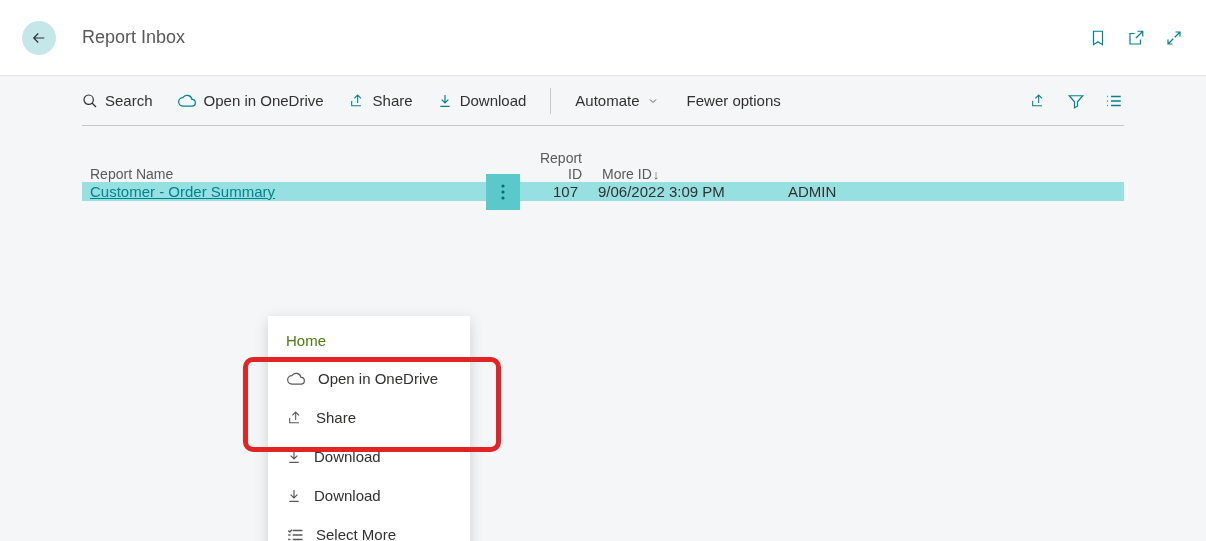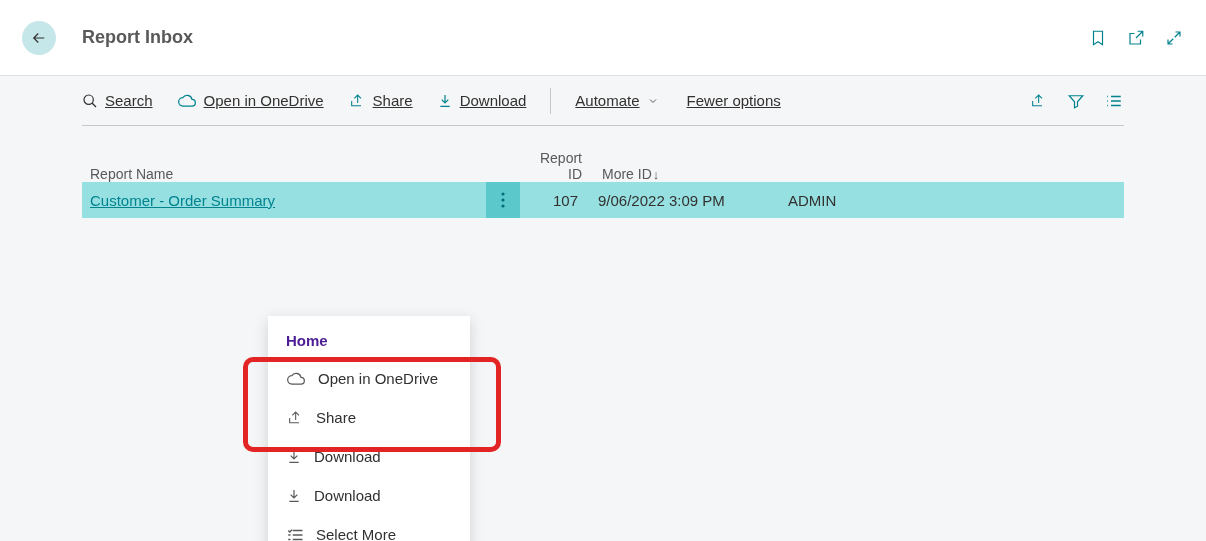--- a/index.html
+++ b/index.html
@@ -27,21 +27,21 @@
       background: #c5e7e9;
       display: flex;
       align-items: center;
       justify-content: center;
       cursor: pointer;
       margin-right: 26px;
     }
     .page-title {
       font-size: 18px;
       color: #595959;
-      font-weight: 700;
+      font-weight: 400;
       flex: 1;
     }
     .header-actions {
       display: flex;
       gap: 18px;
       align-items: center;
     }
     .icon-btn {
       width: 20px;
       height: 20px;
@@ -61,21 +61,20 @@
       height: 50px;
       border-bottom: 1px solid #c8c8c8;
     }
     .toolbar-item {
       display: flex;
       align-items: center;
       gap: 7px;
       cursor: pointer;
       color: #323130;
       font-size: 15px;
-      text-decoration: underline;
     }
     .toolbar-item svg, .toolbar-item .ticon {
       color: #00838F;
     }
     .divider {
       width: 1px;
       height: 26px;
       background: #c8c8c8;
     }
     .toolbar-right {
@@ -92,21 +91,21 @@
       color: #595959;
       padding: 0 4px;
     }
     .col-name { width: 438px; padding-left: 4px; }
     .col-id { width: 78px; text-align: right; padding-right: 20px; }
     .col-date { width: 190px; }
     .col-user { width: 140px; }
     .table-row {
       display: flex;
       align-items: center;
-      height: 36px;
+      height: 19px;
       background: #97e0e2;
       font-size: 15px;
       color: #323130;
     }
     .row-name {
       width: 438px;
       padding-left: 8px;
       display: flex;
       align-items: center;
     }
@@ -131,24 +130,24 @@
     .context-menu {
       position: absolute;
       left: 268px;
       top: 240px;
       width: 202px;
       background: #ffffff;
       box-shadow: 0 4px 14px rgba(0,0,0,0.15);
       padding: 8px 0;
     }
     .menu-header {
-      font-weight: 700;
+      font-weight: 400;
       font-size: 15px;
       padding: 8px 18px 10px 18px;
-      color: #4c1d95;
+      color: #4d7c0f;
     }
     .menu-item {
       display: flex;
       align-items: center;
       gap: 12px;
       padding: 11px 18px;
       cursor: pointer;
       font-size: 15px;
       color: #323130;
     }

